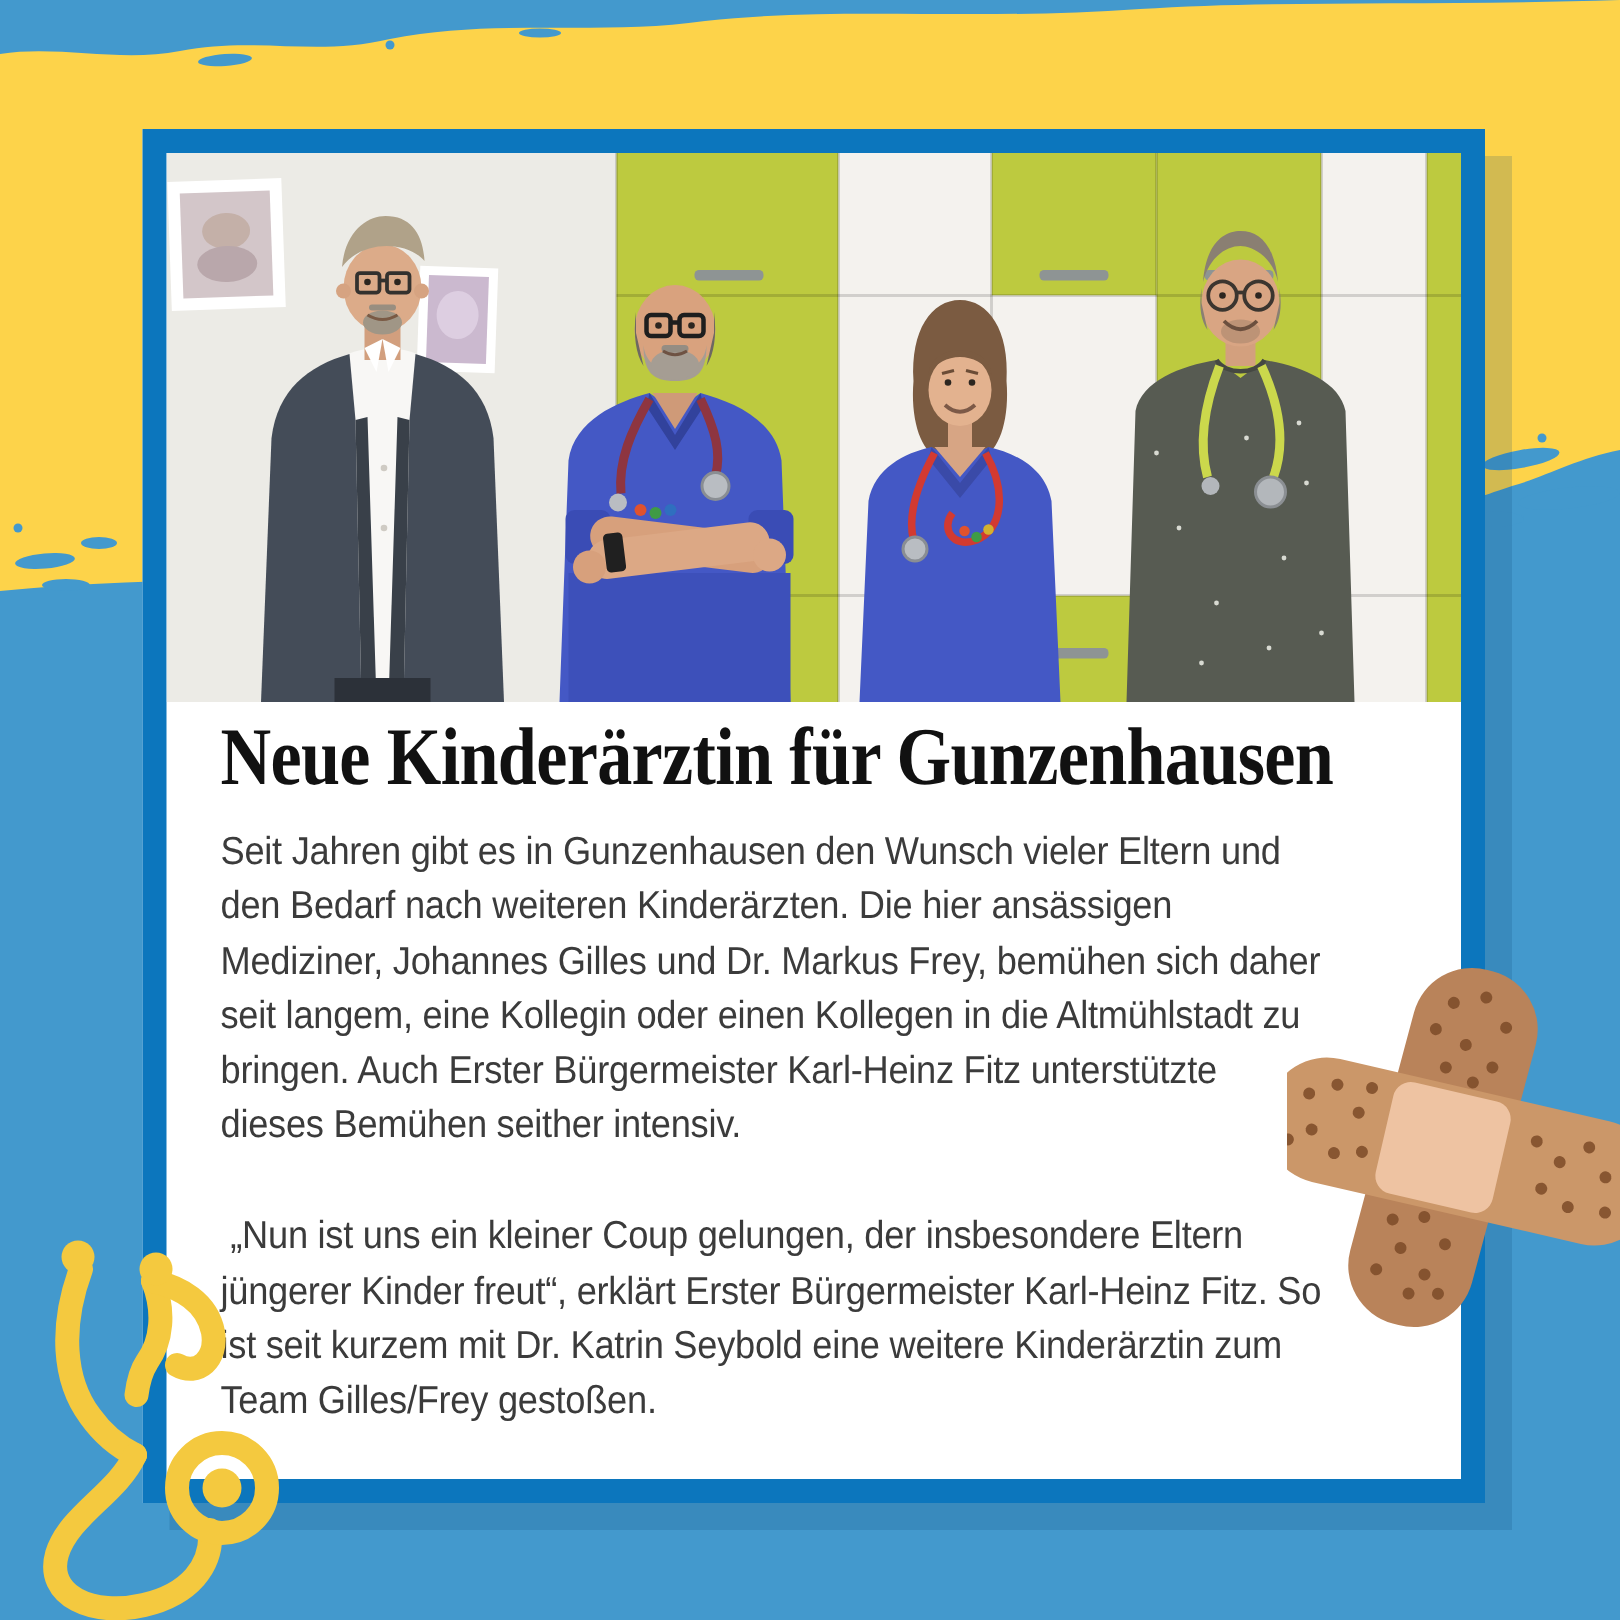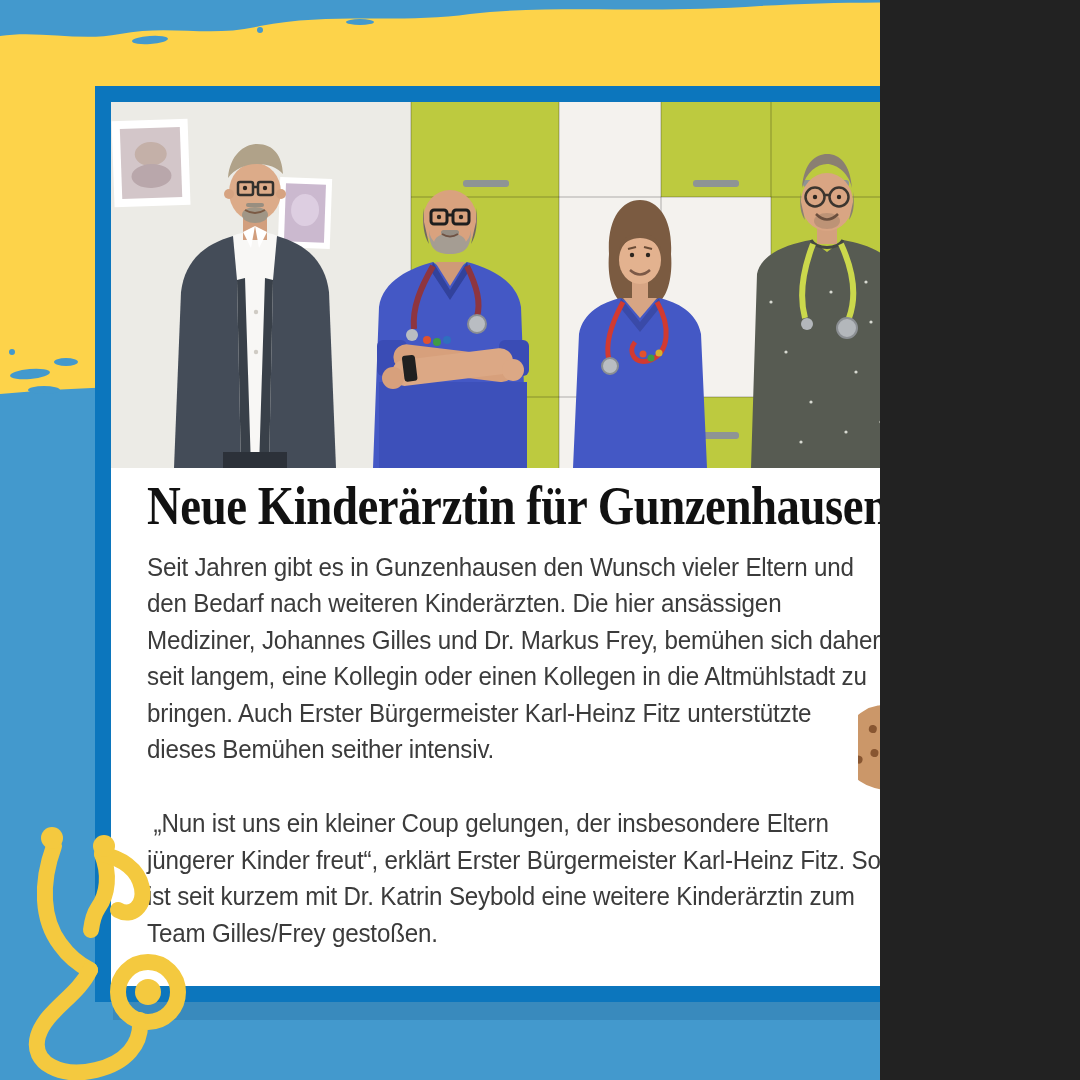--- a/index.html
+++ b/index.html
@@ -1,16 +1,16 @@
 <!DOCTYPE html>
 <html><head>
 <meta charset="utf-8">
 <style>
   html,body{margin:0;padding:0;background:#222;}
-  .canvas{position:relative;width:880px;height:1080px;overflow:hidden;background:#4399cd;font-family:"Liberation Sans",sans-serif;}
+  .canvas{position:relative;width:1080px;height:1080px;overflow:hidden;background:#4399cd;font-family:"Liberation Sans",sans-serif;}
   .brush{position:absolute;left:0;top:0;z-index:1;}
   .card{position:absolute;left:95px;top:86px;width:895px;height:916px;box-sizing:border-box;
         background:#ffffff;border:16px solid #0c76bd;z-index:2;overflow:hidden;
         box-shadow:18px 18px 0 rgba(15,70,115,0.18);}
   .photo{display:block;width:863px;height:366px;}
   .headline{margin:8px 0 0 36px;font-family:"Liberation Serif",serif;font-weight:bold;
             font-size:52px;color:#111;white-space:nowrap;transform:scale(0.9,1.05);
             transform-origin:left center;letter-spacing:-0.5px;}
   .para{margin:14px 40px 0 36px;font-size:26px;line-height:36.4px;color:#3b3b3b;
         white-space:pre;transform:scaleX(0.93);transform-origin:left top;letter-spacing:-0.2px;}

